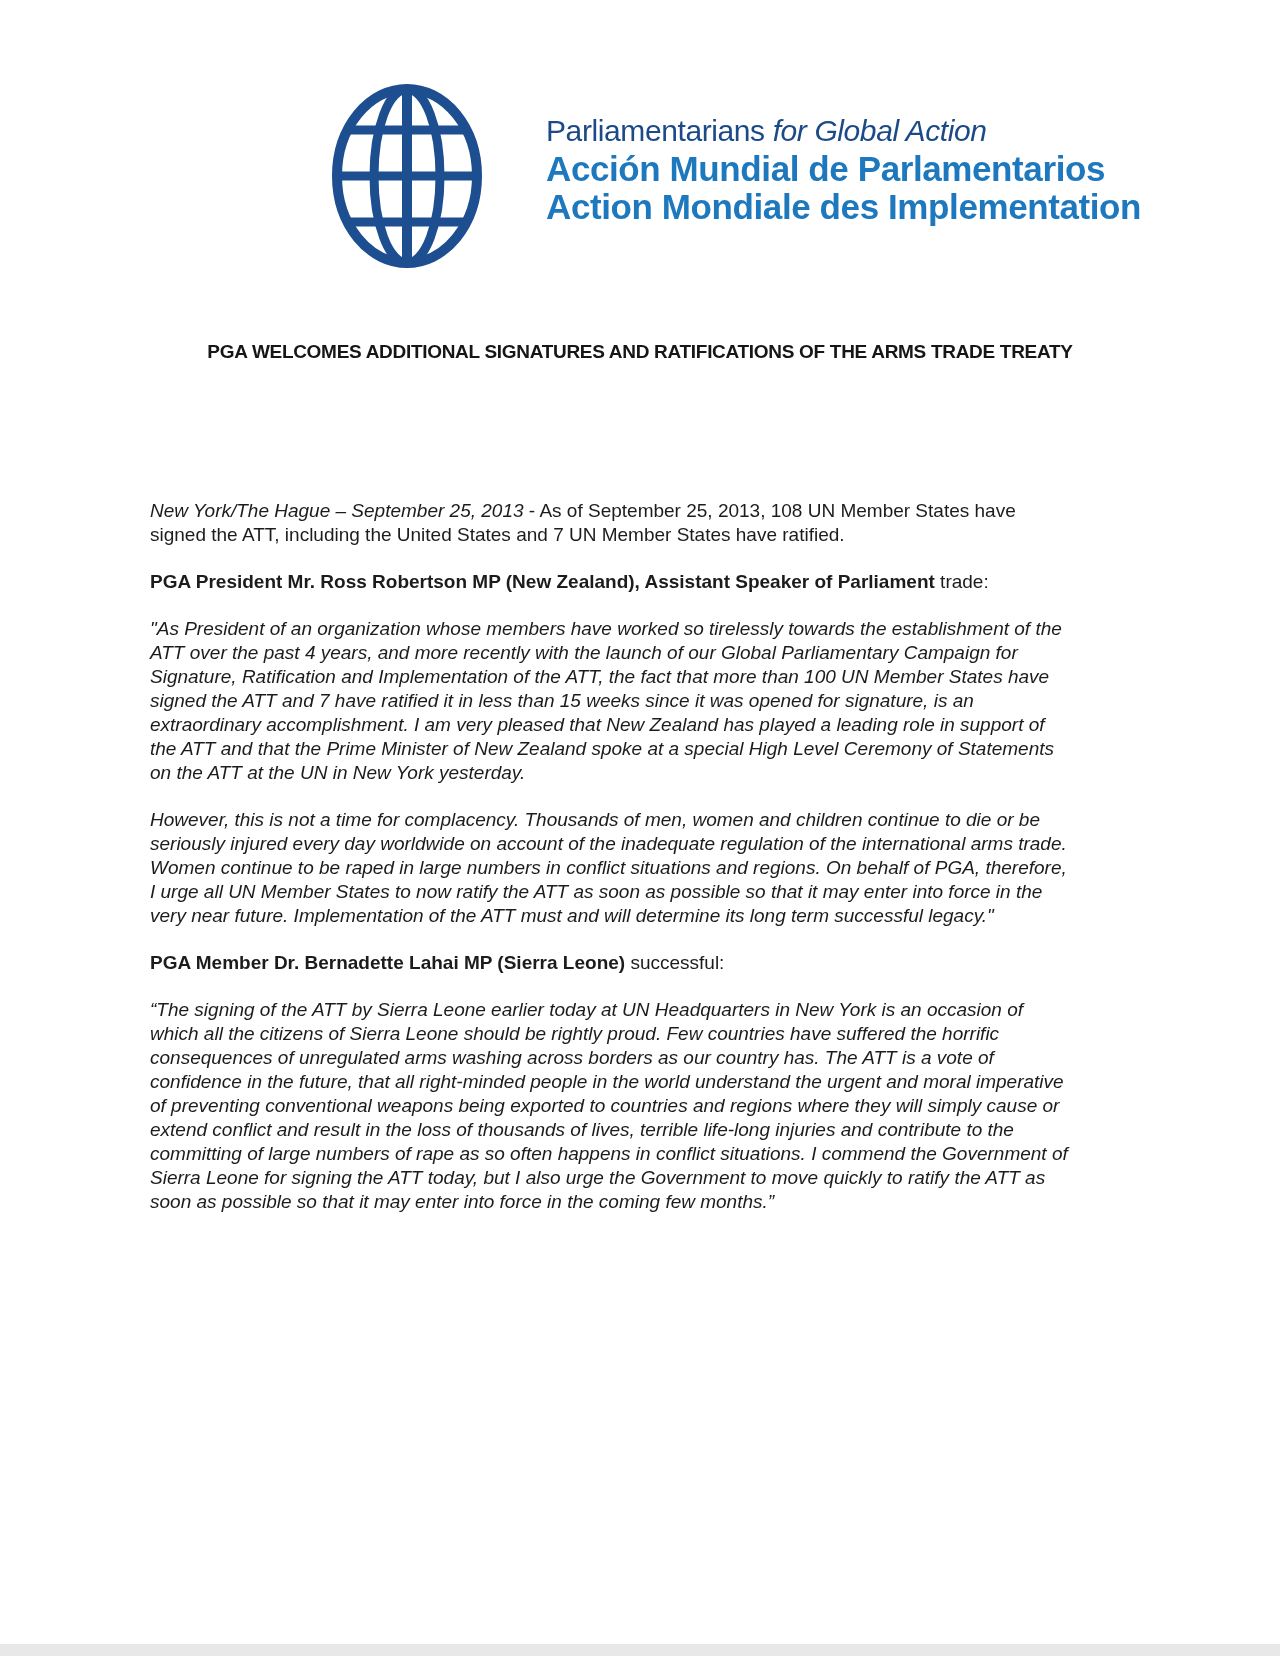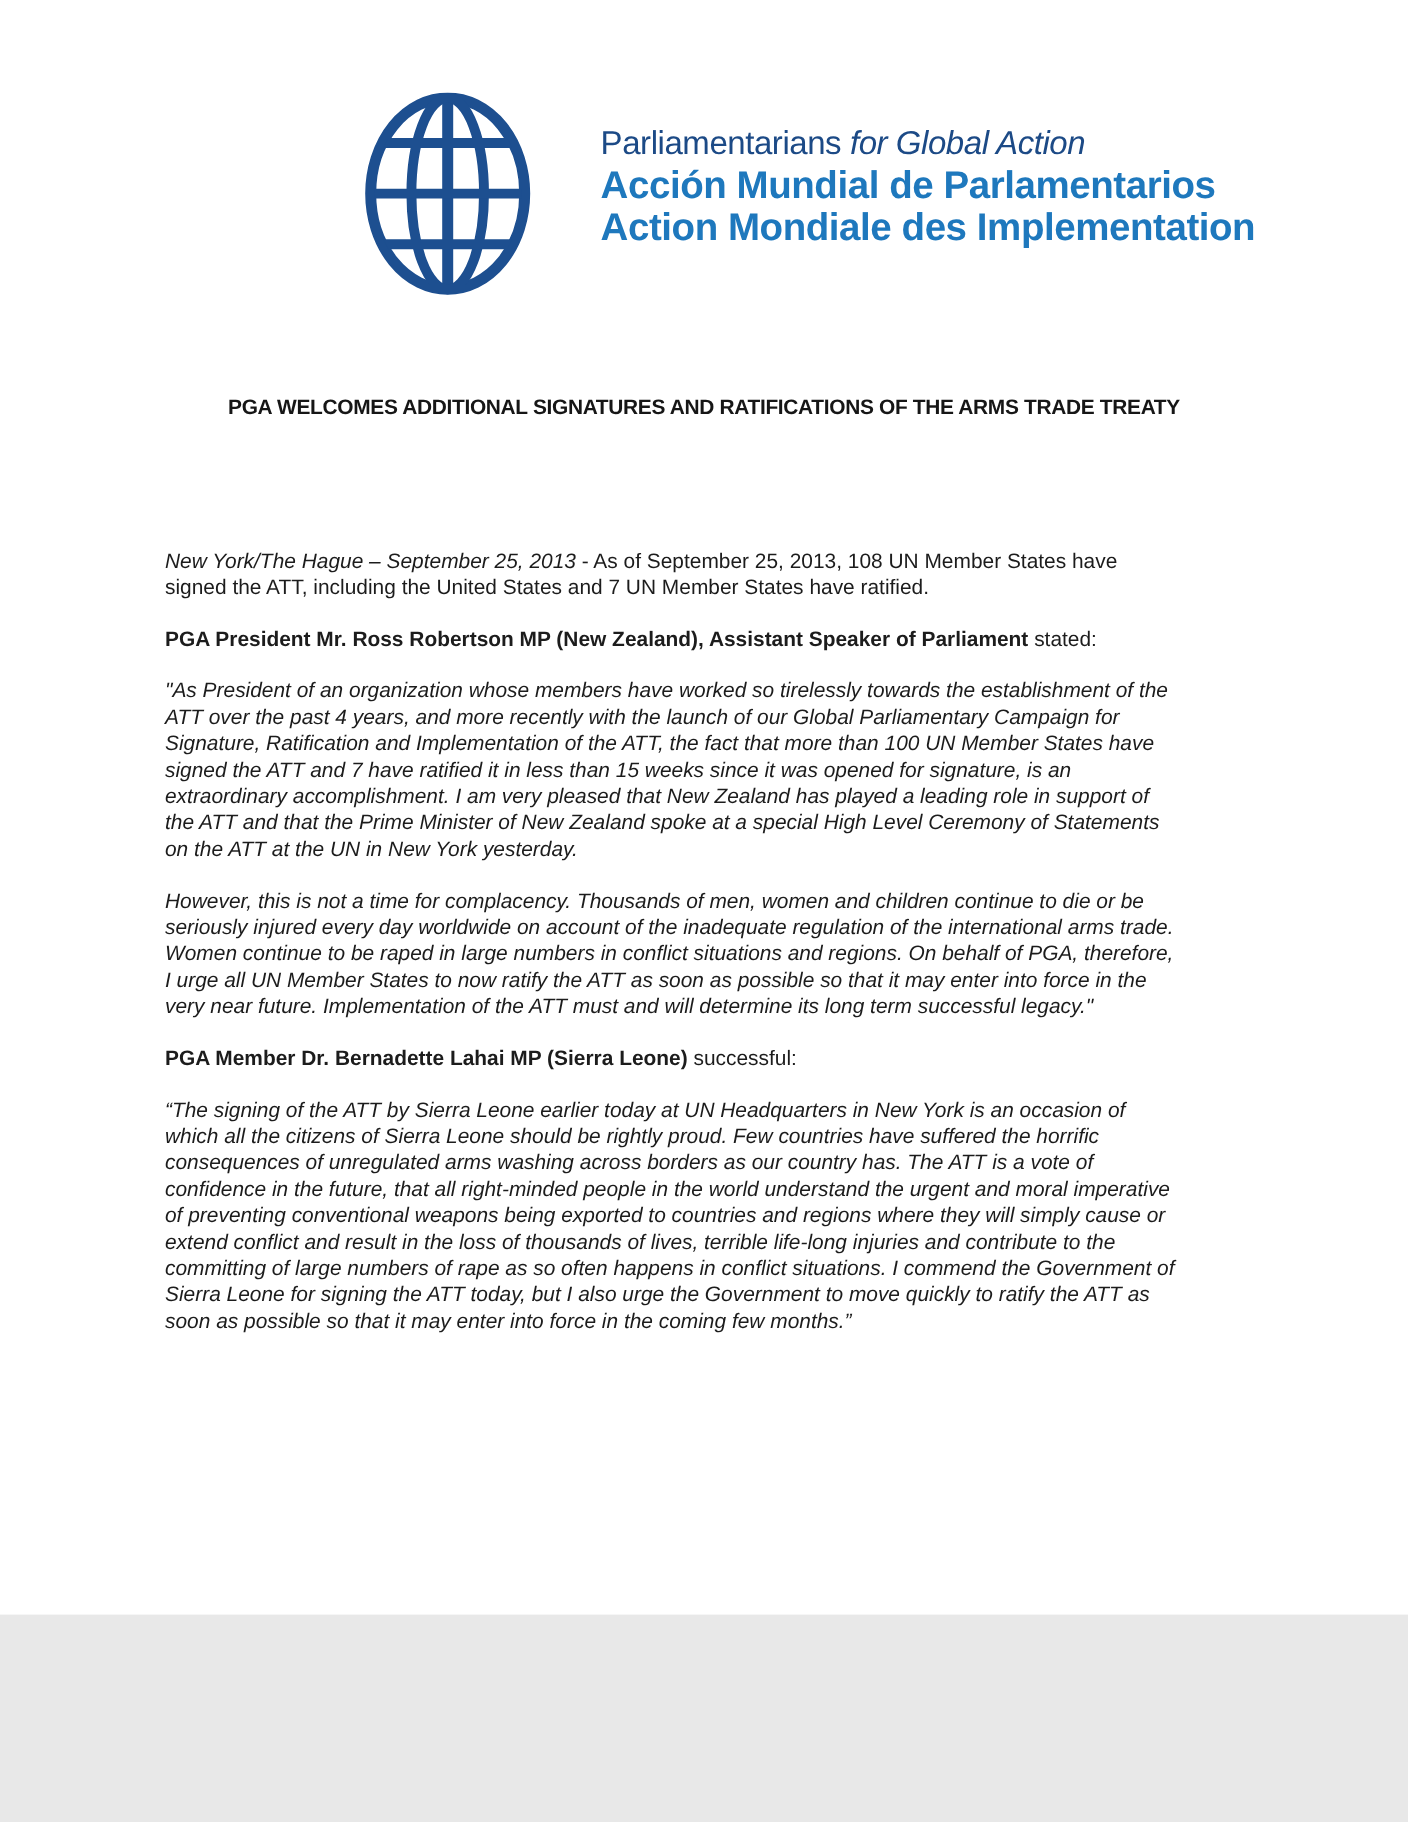--- a/index.html
+++ b/index.html
@@ -1,19 +1,19 @@
 <!DOCTYPE html>
 <html><head>
 <meta charset="utf-8">
 <style>
   html, body { margin: 0; padding: 0; background: #e8e8e8; }
   .page {
     position: relative;
     width: 1280px;
-    height: 1468px;
+    height: 1644px;
     margin: 0 auto;
     background: #ffffff;
     font-family: "Liberation Sans", sans-serif;
     color: #1c1c1c;
     overflow: hidden;
   }
 
   
   .logo {
     position: absolute;
@@ -30,21 +30,21 @@
     font-weight: 700;
     letter-spacing: -0.4px;
     white-space: nowrap;
   }
   .lt-en { font-size: 30px; color: #1c4a86; }
   .lt-es, .lt-fr { font-size: 35px; color: #1e78bd; }
 
   
   .titles {
     position: absolute;
-    top: 355px;
+    top: 336px;
     left: 0;
     width: 1280px;
     text-align: center;
   }
   .doc-title {
     margin: 0 0 23px 0;
     font-size: 19px;
     font-weight: 700;
     line-height: 32px;
     letter-spacing: -0.3px;
@@ -110,20 +110,20 @@
       <div class="lt-fr">Action Mondiale des Implementation</div>
     </div>
   </header>
 
   <div class="titles">
     <p class="doc-title">PGA WELCOMES ADDITIONAL SIGNATURES AND RATIFICATIONS OF THE ARMS TRADE TREATY</p>
   </div>
 
   <main class="body-col">
     <p class="para"><span class="s-italic">New York/The Hague – September 25, 2013</span><span class="s-regular"> - As of September 25, 2013, 108 UN Member States have signed the ATT, including the United States and 7 UN Member States have ratified.</span></p>
-    <p class="para nowrap"><span class="s-bold">PGA President Mr. Ross Robertson MP (New Zealand), Assistant Speaker of Parliament</span><span class="s-regular"> stated:</span></p>
+    <p class="para nowrap"><span class="s-bold">PGA President Mr. Ross Robertson MP (New Zealand), Assistant Speaker of Parliament</span><span class="s-regular"> trade:</span></p>
     <p class="para"><span class="s-italic">"As President of an organization whose members have worked so tirelessly towards the establishment of the ATT over the past 4 years, and more recently with the launch of our Global Parliamentary Campaign for Signature, Ratification and Implementation of the ATT, the fact that more than 100 UN Member States have signed the ATT and 7 have ratified it in less than 15 weeks since it was opened for signature, is an extraordinary accomplishment. I am very pleased that New Zealand has played a leading role in support of the ATT and that the Prime Minister of New Zealand spoke at a special High Level Ceremony of Statements on the ATT at the UN in New York yesterday.</span></p>
     <p class="para"><span class="s-italic">However, this is not a time for complacency. Thousands of men, women and children continue to die or be seriously injured every day worldwide on account of the inadequate regulation of the international arms trade. Women continue to be raped in large numbers in conflict situations and regions. On behalf of PGA, therefore, I urge all UN Member States to now ratify the ATT as soon as possible so that it may enter into force in the very near future. Implementation of the ATT must and will determine its long term successful legacy."</span></p>
     <p class="para nowrap"><span class="s-bold">PGA Member Dr. Bernadette Lahai MP (Sierra Leone)</span><span class="s-regular"> successful:</span></p>
     <p class="para"><span class="s-italic">“The signing of the ATT by Sierra Leone earlier today at UN Headquarters in New York is an occasion of which all the citizens of Sierra Leone should be rightly proud. Few countries have suffered the horrific consequences of unregulated arms washing across borders as our country has. The ATT is a vote of confidence in the future, that all right-minded people in the world understand the urgent and moral imperative of preventing conventional weapons being exported to countries and regions where they will simply cause or extend conflict and result in the loss of thousands of lives, terrible life-long injuries and contribute to the committing of large numbers of rape as so often happens in conflict situations. I commend the Government of Sierra Leone for signing the ATT today, but I also urge the Government to move quickly to ratify the ATT as soon as possible so that it may enter into force in the coming few months.”</span></p>
   </main>
 
 </div>
 
 </body></html>

